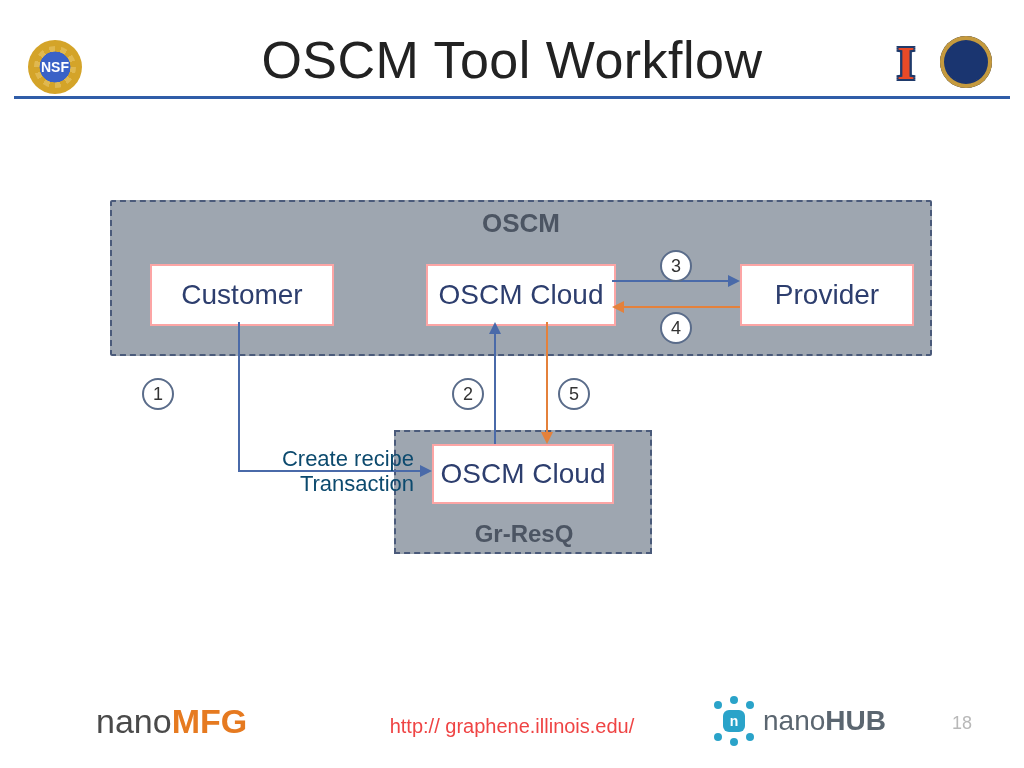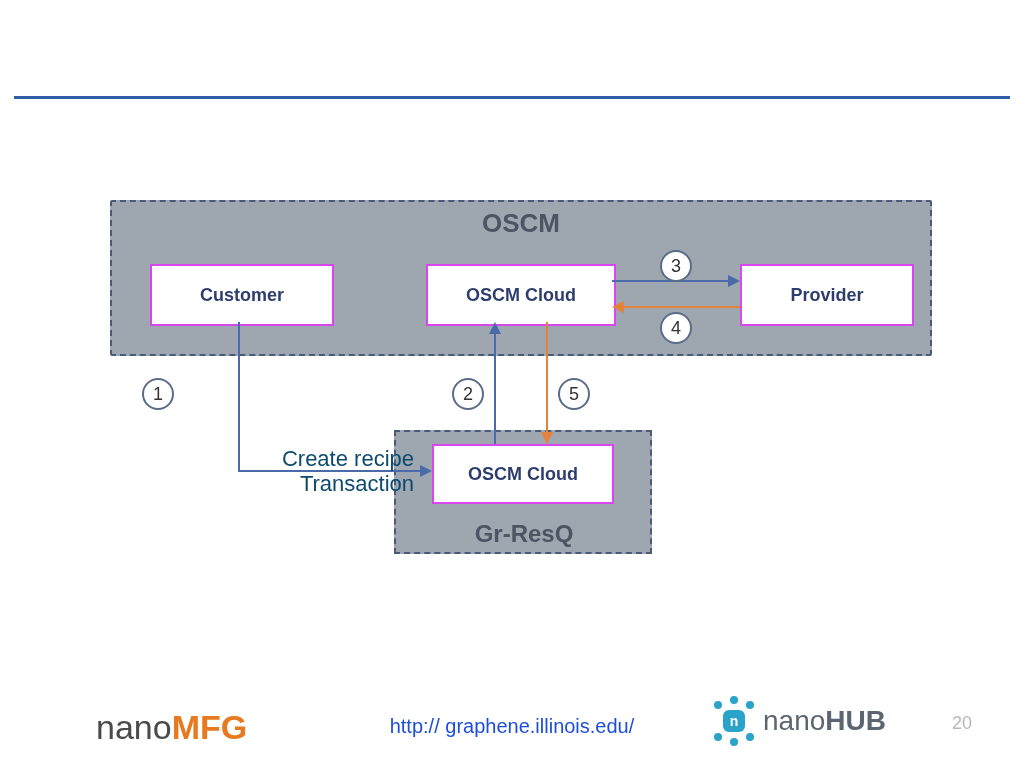--- a/index.html
+++ b/index.html
@@ -113,28 +113,28 @@
     left: 0; right: 0;
     top: 6px;
     text-align: center;
     font-weight: 700;
     font-size: 26px;
     color: #4c5563;
   }
   .node {
     position: absolute;
     background: #fff;
-    border: 2px solid #d946ef;
-    text-align: center;
-    font-weight: 700;
+    border: 2px solid #fca5a5;
+    text-align: center;
+    font-weight: 400;
     color: #2d3e6e;
     display: flex;
     align-items: center;
     justify-content: center;
-    font-size: 18px;
+    font-size: 28px;
   }
   .node-customer { left: 150px; top: 164px; width: 180px; height: 58px; }
   .node-cloud    { left: 426px; top: 164px; width: 186px; height: 58px; }
   .node-provider { left: 740px; top: 164px; width: 170px; height: 58px; }
 
   .grresq-container {
     position: absolute;
     left: 394px;
     top: 330px;
     width: 254px;
@@ -195,34 +195,34 @@
   
   .footer {
     position: absolute;
     left: 0; right: 0;
     bottom: 14px;
     height: 60px;
   }
   .nanoMFG {
     position: absolute;
     left: 96px;
-    bottom: 7px;
+    bottom: 13px;
     font-size: 34px;
     font-weight: 400;
     margin-top: 8px;
   }
   .nanoMFG .nano { color: #4a4a4a; }
   .nanoMFG .mfg  { color: #e67a20; font-weight: 700; }
   .footer-url {
     position: absolute;
     left: 0; right: 0;
     bottom: 16px;
     text-align: center;
     font-size: 20px;
-    color: #1d4ed8;
+    color: #ef4444;
   }
   .nanoHUB {
     position: absolute;
     right: 138px;
     bottom: 10px;
     font-size: 28px;
     color: #5b6670;
     font-weight: 400;
     display: flex;
     align-items: center;
@@ -245,20 +245,30 @@
     bottom: 20px;
     font-size: 18px;
     color: #b8b8b8;
   }
 </style>
 </head>
 <body>
 
 <div class="slide">
 
+  <div class="header">
+    <div class="nsf-logo">
+      <span>NSF</span>
+    </div>
+    <div class="title">OSCM Tool Workflow</div>
+    <div class="illinois-logo">
+      <span>I</span>
+    </div>
+    <div class="seal-logo"></div>
+  </div>
   <div class="header-rule"></div>
 
   <div class="diagram">
 
     <div class="oscm-container">
       <div class="oscm-container-label">OSCM</div>
     </div>
 
     <div class="grresq-container">
       <div class="grresq-label">Gr-ResQ</div>
@@ -307,16 +317,16 @@
         <span class="dot d1"></span>
           <span class="dot d2"></span>
           <span class="dot d3"></span>
         <span class="dot d4"></span>
           <span class="dot d5"></span>
           <span class="dot d6"></span>
       </span>
       <span class="nano2">nano</span>
         <span class="hub">HUB</span>
     </div>
-    <div class="pagenum">20</div>
+    <div class="pagenum">18</div>
   </div>
 
 </div>
 
 </body></html>

